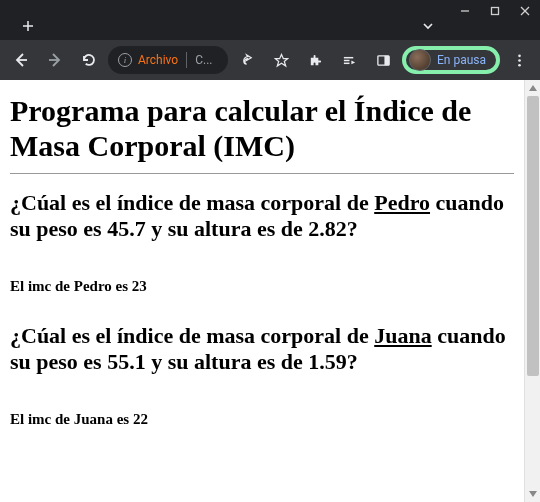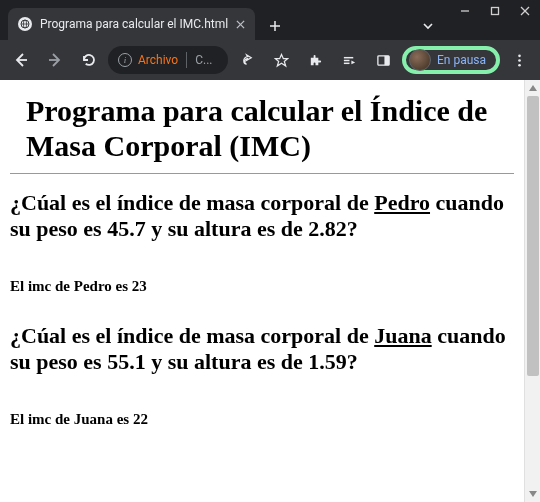--- a/index.html
+++ b/index.html
@@ -122,21 +122,20 @@
     flex: 1;
     overflow: hidden;
     padding: 14px 10px 10px 10px;
     font-family: "Times New Roman", Times, serif;
     color: #000;
   }
   .page h1 {
     font-size: 30px; font-weight: bold;
     line-height: 1.15;
     margin-bottom: 10px;
-    margin-left: 16px;
   }
   .page hr {
     border: none; border-top: 1px solid #999;
     margin: 10px 0 16px 0;
   }
   .page h2 {
     font-size: 22px; font-weight: bold;
     line-height: 1.2;
     margin-bottom: 24px;
   }
@@ -184,36 +183,20 @@
   </div>
   <div class="win-btn">
     <svg width="10" height="10" viewBox="0 0 10 10">
         <line x1="1" y1="1" x2="9" y2="9" stroke="currentColor" stroke-width="1.3"></line>
         <line x1="9" y1="1" x2="1" y2="9" stroke="currentColor" stroke-width="1.3"></line>
       </svg>
   </div>
 </div>
 
 <div class="tabstrip">
-  <div class="tab">
-    <span class="favicon">
-      <svg width="10" height="10" viewBox="0 0 10 10">
-          <circle cx="5" cy="5" r="4" fill="none" stroke="#35363a" stroke-width="1"></circle>
-          <ellipse cx="5" cy="5" rx="1.6" ry="4" fill="none" stroke="#35363a" stroke-width="0.8"></ellipse>
-          <line x1="1" y1="5" x2="9" y2="5" stroke="#35363a" stroke-width="0.8"></line>
-        </svg>
-    </span>
-    <span class="title">Programa para calcular el IMC.html</span>
-    <span class="close">
-      <svg width="9" height="9" viewBox="0 0 10 10">
-          <line x1="1" y1="1" x2="9" y2="9" stroke="currentColor" stroke-width="1.4"></line>
-          <line x1="9" y1="1" x2="1" y2="9" stroke="currentColor" stroke-width="1.4"></line>
-        </svg>
-    </span>
-  </div>
   <div class="newtab">
     <svg width="12" height="12" viewBox="0 0 12 12">
         <line x1="6" y1="1" x2="6" y2="11" stroke="currentColor" stroke-width="1.5"></line>
         <line x1="1" y1="6" x2="11" y2="6" stroke="currentColor" stroke-width="1.5"></line>
       </svg>
   </div>
   <div class="tab-dropdown">
     <svg width="12" height="8" viewBox="0 0 12 8">
         <polyline points="2,2 6,6 10,2" fill="none" stroke="currentColor" stroke-width="1.6"></polyline>
       </svg>

